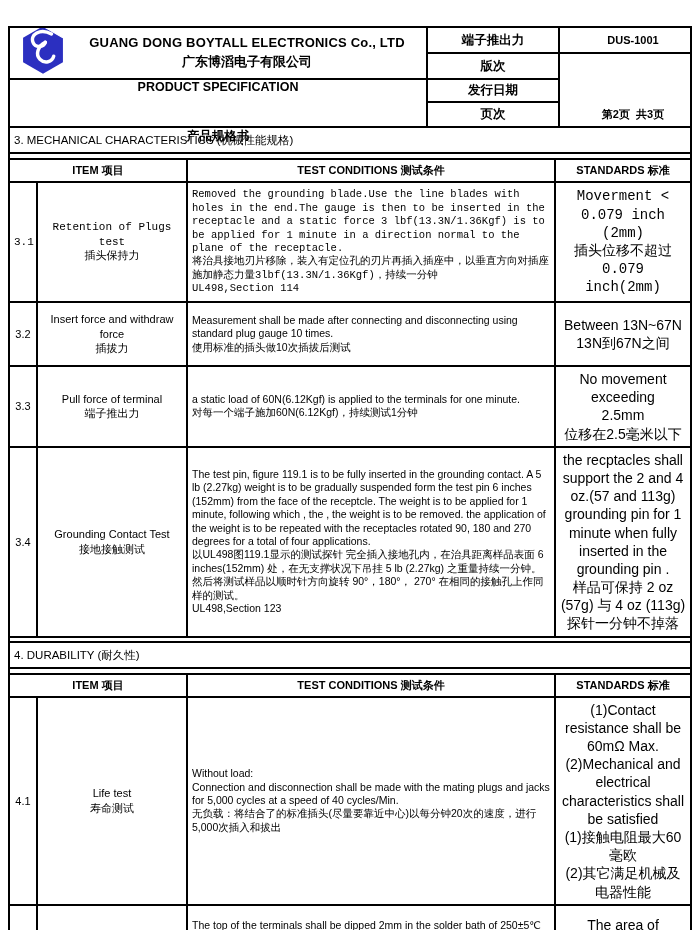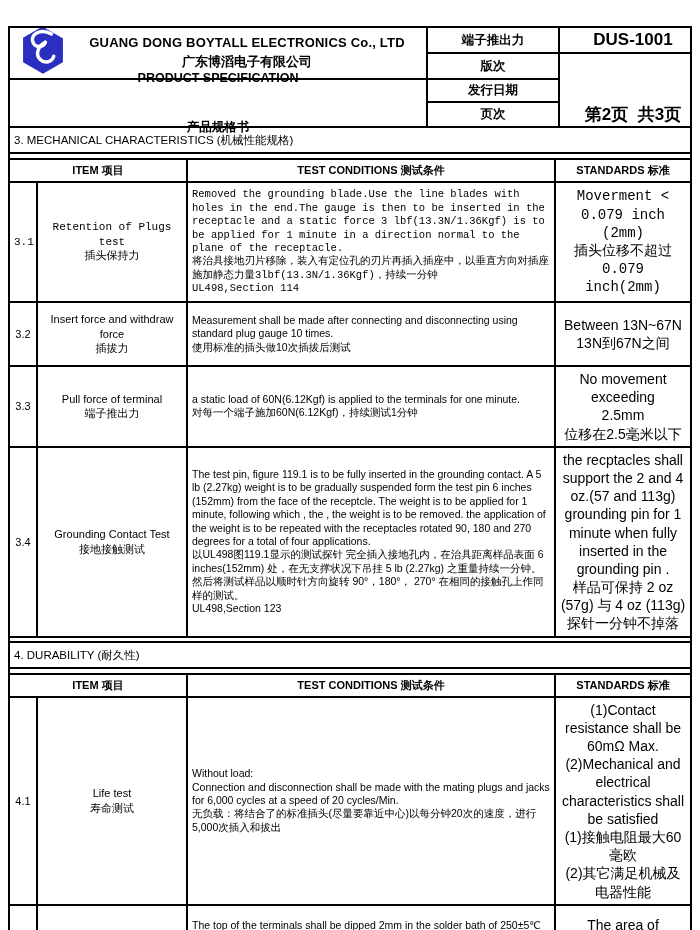--- a/index.html
+++ b/index.html
@@ -1,23 +1,23 @@
 <!DOCTYPE html>
 <html><head>
 <meta charset="utf-8">
 <style>
   html,body{margin:0;padding:0;background:#ffffff;}
   body{width:700px;height:930px;position:relative;font-family:"Liberation Sans","DejaVu Sans",sans-serif;color:#000;}
   .sheet{position:absolute;left:8px;top:26px;width:684px;height:915px;border:2px solid #000;box-sizing:border-box;background:#fff;overflow:hidden;}
   
   .hdr{display:grid;grid-template-columns:418px 132px 1fr;grid-template-rows:26px 26px 23px 23px;border-bottom:2px solid #000;box-sizing:border-box;}
   .hdr-company{grid-column:1;grid-row:1/3;border-right:2px solid #000;border-bottom:2px solid #000;display:flex;align-items:center;padding:0 6px;box-sizing:border-box;overflow:visible;}
-  .hdr-product{grid-column:1;grid-row:3/5;border-right:2px solid #000;display:flex;flex-direction:column;align-items:center;justify-content:center;box-sizing:border-box;gap:32px;}
+  .hdr-product{grid-column:1;grid-row:3/5;border-right:2px solid #000;display:flex;flex-direction:column;align-items:center;justify-content:space-between;box-sizing:border-box;gap:32px;}
   .m-label{border-right:2px solid #000;border-bottom:2px solid #000;display:flex;align-items:center;justify-content:center;font-weight:bold;font-size:12.5px;box-sizing:border-box;}
-  .m-value{border-bottom:2px solid #000;display:flex;align-items:center;justify-content:center;font-weight:bold;font-size:17px;white-space:pre;box-sizing:border-box;padding-left:16px;}
+  .m-value{border-bottom:2px solid #000;display:flex;align-items:center;justify-content:center;font-weight:bold;font-size:11px;white-space:pre;box-sizing:border-box;padding-left:16px;}
   .m-label.last,.m-value.last{border-bottom:none;}
   .logo{width:46px;height:52px;margin:-7px 8px 0 4px;flex:0 0 auto;}
   .co-names{display:flex;flex-direction:column;align-items:center;flex:1;}
   .co-en{font-weight:bold;font-size:13px;letter-spacing:0.2px;}
   .co-cn{font-weight:bold;font-size:13px;margin-top:3px;}
   .pt-en{font-weight:bold;font-size:12.5px;}
   .pt-cn{font-weight:bold;font-size:12.5px;margin-top:2px;}
   
   .sec-title{font-weight:normal;font-size:11.5px;padding:5px 4px 4px 4px;border-bottom:2px solid #000;box-sizing:border-box;}
   .sec-title.second{margin-top:3px;border-top:2px solid #000;}
@@ -140,21 +140,21 @@
         <tr>
       <th class="col-h" colspan="2">ITEM 项目</th>
       <th class="col-h">TEST CONDITIONS 测试条件</th>
       <th class="col-h">STANDARDS 标准</th>
     </tr>
     <tr class="r-41">
       <td class="no-cell">4.1</td>
       <td class="item-cell">Life test
 寿命测试</td>
       <td class="cond-cell">Without load:
-Connection and disconnection shall be made with the mating plugs and jacks for 6,000 cycles at a speed of 20 cycles/Min.
+Connection and disconnection shall be made with the mating plugs and jacks for 5,000 cycles at a speed of 40 cycles/Min.
 无负载：将结合了的标准插头(尽量要靠近中心)以每分钟20次的速度，进行5,000次插入和拔出</td>
       <td class="std-cell">(1)Contact resistance shall be 60mΩ Max.
 (2)Mechanical and electrical characteristics shall be satisfied
 (1)接触电阻最大60毫欧
 (2)其它满足机械及电器性能</td>
     </tr>
     <tr class="r-42">
       <td class="no-cell">4.2</td>
       <td class="item-cell">Solderability test
 焊锡性</td>

